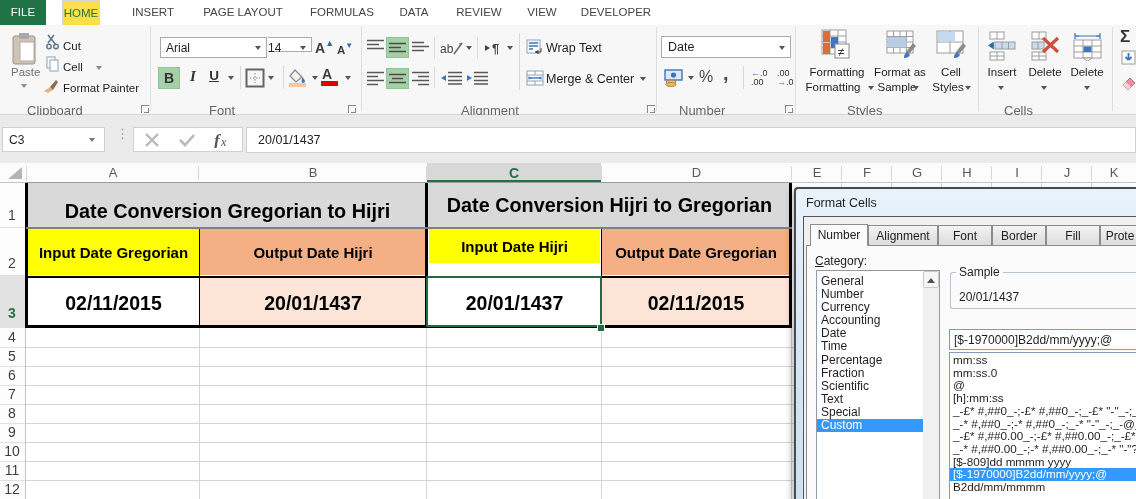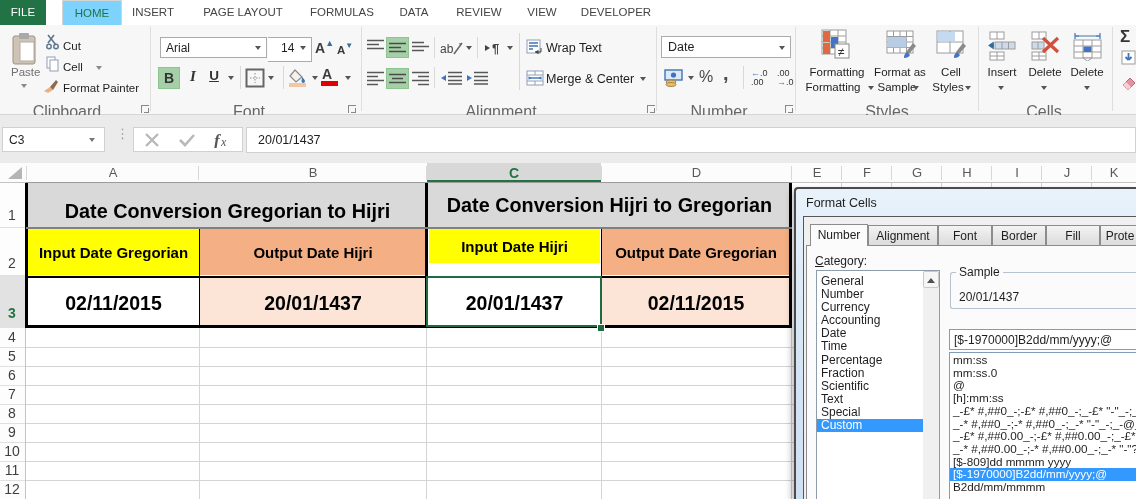--- a/index.html
+++ b/index.html
@@ -1,25 +1,25 @@
 <!DOCTYPE html>
 <html><head><meta charset="utf-8"><style>
 *{margin:0;padding:0;box-sizing:border-box}
 html,body{width:1136px;height:499px;overflow:hidden}
 body{position:relative;font-family:"Liberation Sans",sans-serif;background:#fff}
 .abs{position:absolute}
 
 #tabbar{left:0;top:0;width:1136px;height:25px;background:#fff}
 #filetab{left:0;top:0;width:46px;height:25px;background:#217346;color:#fff;font-size:11.5px;text-align:center;line-height:25px}
-#hometab{left:62px;top:0;width:60px;height:25px;background:#7dd3fc;border:1px solid #d4d4d4;border-bottom:none;color:#217346;font-size:11.5px;text-align:center;line-height:25px}
+#hometab{left:62px;top:0;width:38px;height:25px;background:#fde047;border:1px solid #d4d4d4;border-bottom:none;color:#217346;font-size:11.5px;text-align:center;line-height:25px}
 .rtab{top:0;height:25px;color:#444;font-size:11.5px;line-height:25px;text-align:center}
 
 #ribbon{left:0;top:25px;width:1136px;height:90px;background:#f7f7f7;border-bottom:1px solid #d5d5d5}
 .gsep{top:2px;width:1px;height:84px;background:#dedede}
-.glabel{top:103px;height:12px;font-size:16px;color:#666;text-align:center}
+.glabel{top:103px;height:12px;font-size:13px;color:#666;text-align:left}
 .launch{width:8px;height:8px;border-top:1px solid #888;border-left:1px solid #888}
 .launch:after{content:"";position:absolute;right:0;bottom:0;width:4px;height:4px;border-right:1.5px solid #888;border-bottom:1.5px solid #888}
 .rbtxt{font-size:11.5px;color:#1e1e1e;white-space:nowrap}
 .darr{width:0;height:0;border-left:3.5px solid transparent;border-right:3.5px solid transparent;border-top:4px solid #555}
 .combo{background:#fff;border:1px solid #ababab;font-size:12px;color:#1e1e1e}
 .greenbtn{background:#a5d0a7;border:1px solid #8ec492}
 
 #fbar{left:0;top:115px;width:1136px;height:48px;background:#ebebeb}
 .fbox{background:#fff;border:1px solid #d0d0d0}
 
@@ -80,21 +80,21 @@
 <div class="abs rbtxt" style="left:63px;top:61px">Cell</div>
 <div class="abs darr" style="left:96px;top:66px;border-top-color:#8a8a8a"></div>
 <svg class="abs" style="left:43px;top:78px" width="17" height="16" viewBox="0 0 17 16">
  <path d="M1 13 L7 9 L10 12 L5 15 Z" fill="#e8b286"></path>
  <path d="M7 9 L13 2 L15 4 L10 12 Z" fill="#8d6b4a"></path>
 </svg>
 <div class="abs rbtxt" style="left:63px;top:82px">Format Painter</div>
 
 <div class="abs combo" style="left:160px;top:37px;width:107px;height:21px;line-height:20px;padding-left:5px">Arial</div>
 <div class="abs darr" style="left:255px;top:46px"></div>
-<div class="abs combo" style="left:268px;top:37px;width:44px;height:25px;line-height:20px;padding-left:13px;border-left:none">14</div>
+<div class="abs combo" style="left:268px;top:37px;width:44px;height:15px;line-height:20px;padding-left:0;border-left:none">14</div>
 <div class="abs darr" style="left:300px;top:46px"></div>
 <div class="abs" style="left:315px;top:38px;font-size:14px;font-weight:bold;color:#3b3b3b">A<span style="font-size:9px;vertical-align:7px;color:#3b6aa0">▲</span></div>
 <div class="abs" style="left:337px;top:41px;font-size:11.5px;font-weight:bold;color:#3b3b3b">A<span style="font-size:8px;vertical-align:6px;color:#3b6aa0">▼</span></div>
 <div class="abs greenbtn" style="left:158px;top:67px;width:22px;height:22px;font-weight:bold;font-size:14px;color:#333;text-align:center;line-height:21px">B</div>
 <div class="abs" style="left:186px;top:68px;width:14px;font-family:'Liberation Serif',serif;font-style:italic;font-weight:bold;font-size:15px;color:#333;text-align:center">I</div>
 <div class="abs" style="left:207px;top:68px;width:14px;font-weight:bold;font-size:13.5px;color:#333;text-align:center;text-decoration:underline">U</div>
 <div class="abs darr" style="left:228px;top:76px"></div>
 <svg class="abs" style="left:245px;top:68px" width="20" height="20" viewBox="0 0 20 20">
  <rect x="1.5" y="1.5" width="17" height="17" fill="none" stroke="#666" stroke-width="2"></rect>
  <path d="M10 5 V15 M5 10 H15" stroke="#888" stroke-width="1" stroke-dasharray="1.5 1.5"></path>

